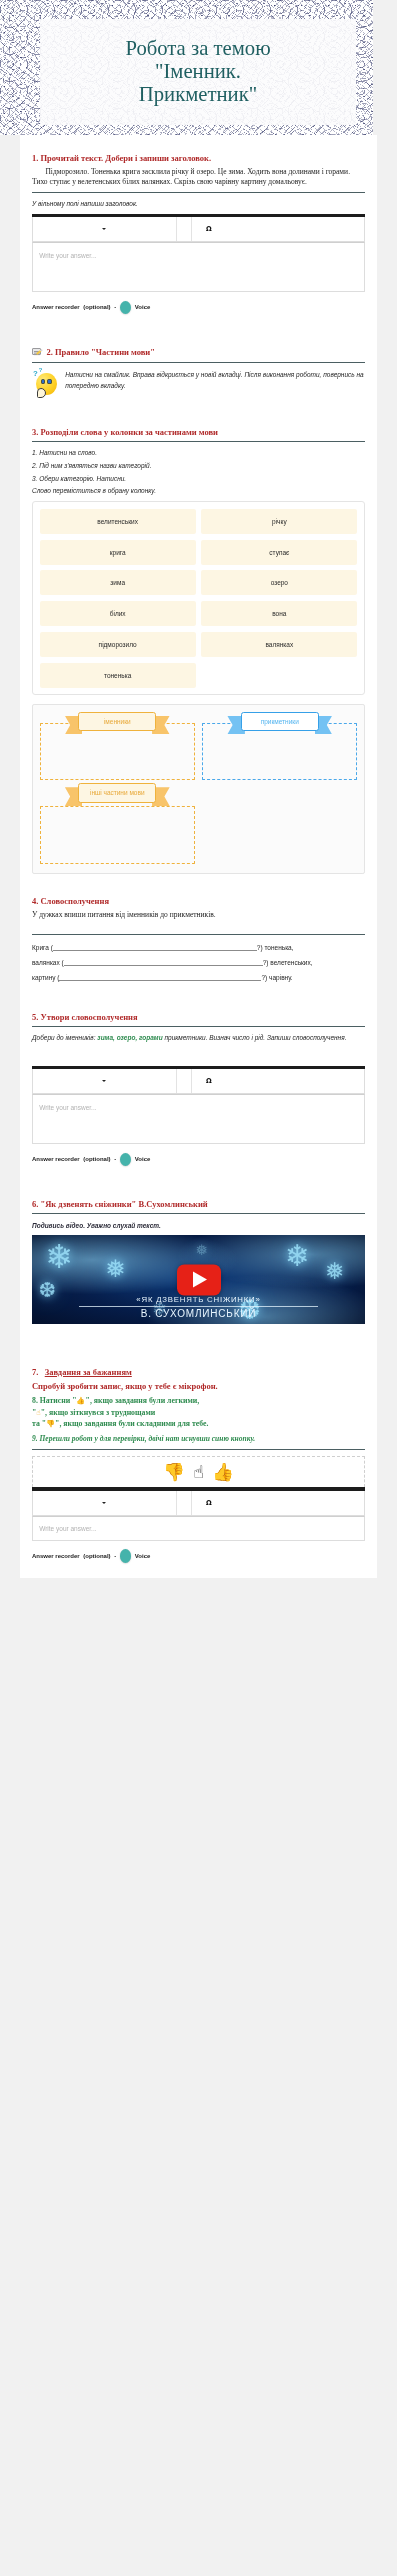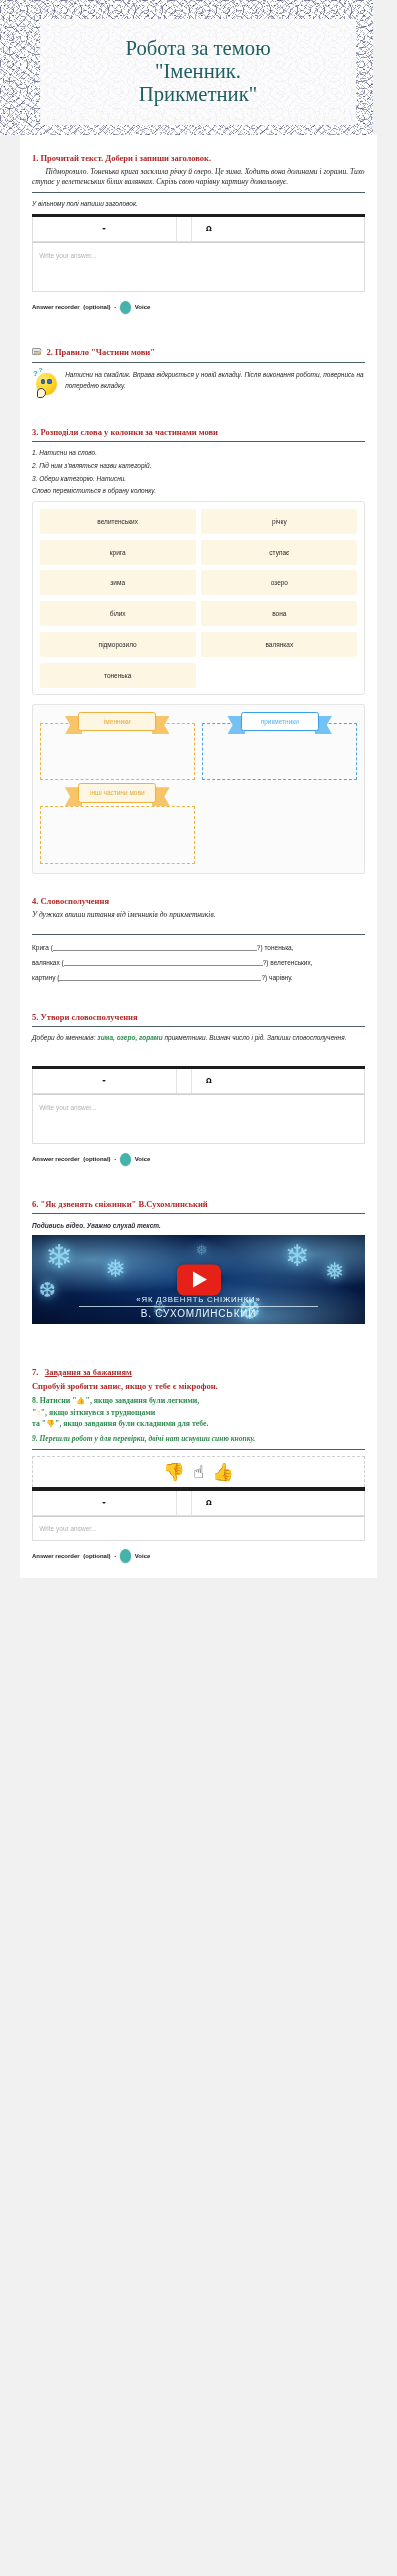--- a/index.html
+++ b/index.html
@@ -78,21 +78,20 @@
   h2.task-title.underlined .ul { text-decoration: underline; }
 
   .hr {
     border: 0;
     border-top: 0.5px solid #4b5f62;
     margin: 3.6px 0 6.2px 0;
   }
 
   p.body-serif {
     font-family: "Liberation Serif", serif;
-    font-style: italic;
     font-size: 7.5px;
     line-height: 1.45;
     color: #1b1b1b;
     margin: 0 0 3.6px 0;
     text-indent: 13.4px;
   }
   p.body-sans {
     font-family: "Liberation Sans", sans-serif;
     font-style: italic;
     font-size: 6.5px;

